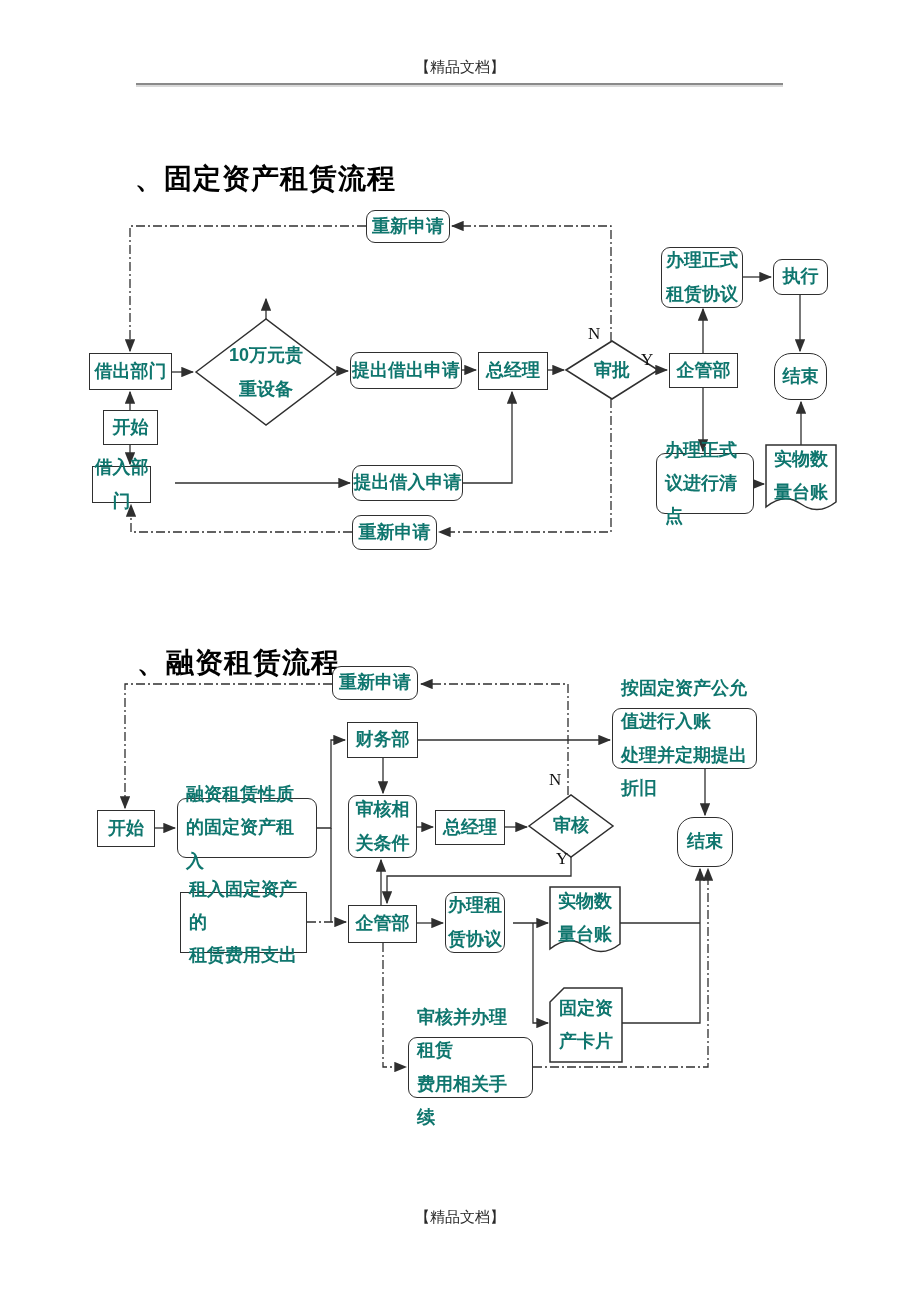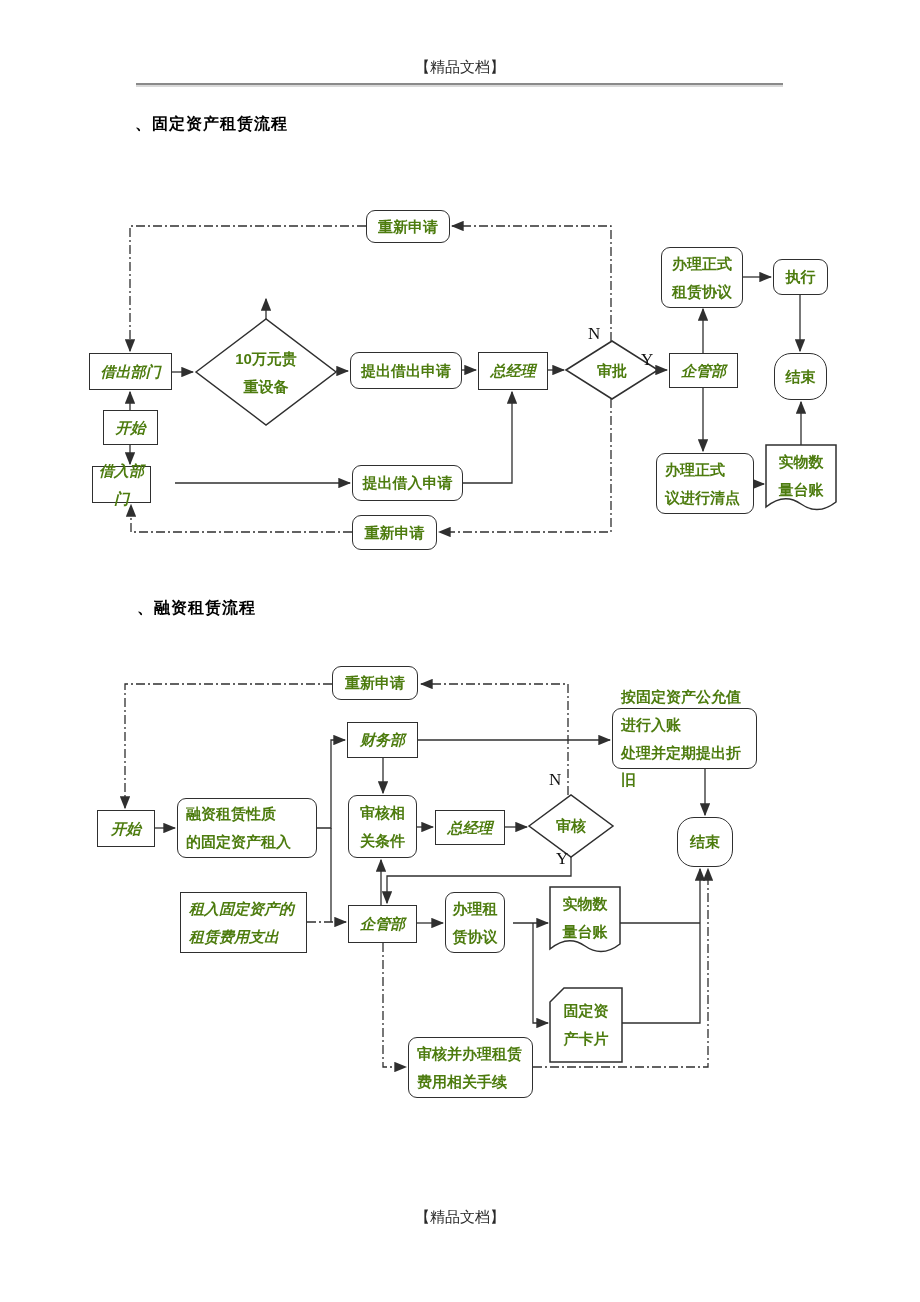--- a/index.html
+++ b/index.html
@@ -7,32 +7,32 @@
     position:relative;width:920px;height:1302px;margin:0 auto;
     background:#fff;overflow:hidden;
     font-family:"Liberation Sans","DejaVu Sans",sans-serif;color:#1f1f1f;
   }
   .pg-header{position:absolute;left:0;top:58px;width:920px;text-align:center;
     font-family:"Liberation Serif","DejaVu Serif",serif;font-size:15px;color:#2a2a2a;}
   .hdr-rule{position:absolute;left:136px;top:83px;width:647px;height:2px;
     background:#8a8a8a;box-shadow:0 2px 0 #d9d9d9;}
   .pg-footer{position:absolute;left:0;top:1208px;width:920px;text-align:center;
     font-family:"Liberation Serif","DejaVu Serif",serif;font-size:15px;color:#2a2a2a;}
-  .h-main{position:absolute;font-size:16px;font-weight:bold;color:#000;line-height:1.2;letter-spacing:1px;}
+  .h-main{position:absolute;font-size:28px;font-weight:bold;color:#000;line-height:1.2;letter-spacing:1px;margin-top:48px;}
   svg.lines{position:absolute;left:0;top:0;}
   .shape{fill:#fff;stroke:#2f2f2f;stroke-width:1.5;}
   .s{stroke:#2f2f2f;stroke-width:1.3;fill:none;}
   .d{stroke:#2f2f2f;stroke-width:1.3;fill:none;stroke-dasharray:9 3 2 3;}
   .node{
     position:absolute;box-sizing:border-box;
     display:flex;align-items:center;justify-content:center;
     text-align:center;white-space:pre-line;
-    font-size:15px;font-weight:600;line-height:1.85;color:#4d7c0f;
+    font-size:18px;font-weight:600;line-height:1.85;color:#0f766e;
   }
-  .box {border:1.5px solid #2f2f2f;background:#fff;font-style:italic;}
+  .box {border:1.5px solid #2f2f2f;background:#fff;}
   .rbox{border:1.5px solid #2f2f2f;background:#fff;border-radius:9px;}
   .sbox{border:1.5px solid #2f2f2f;background:#fff;border-radius:17px;}
   .overlay{background:transparent;border:none;}
   .ta-l{justify-content:flex-start;text-align:left;padding:0 8px;}
   .ny{position:absolute;font-family:"Liberation Serif","DejaVu Serif",serif;
     font-size:17px;color:#111;line-height:1;}
 </style>
 </head>
 <body>
 

